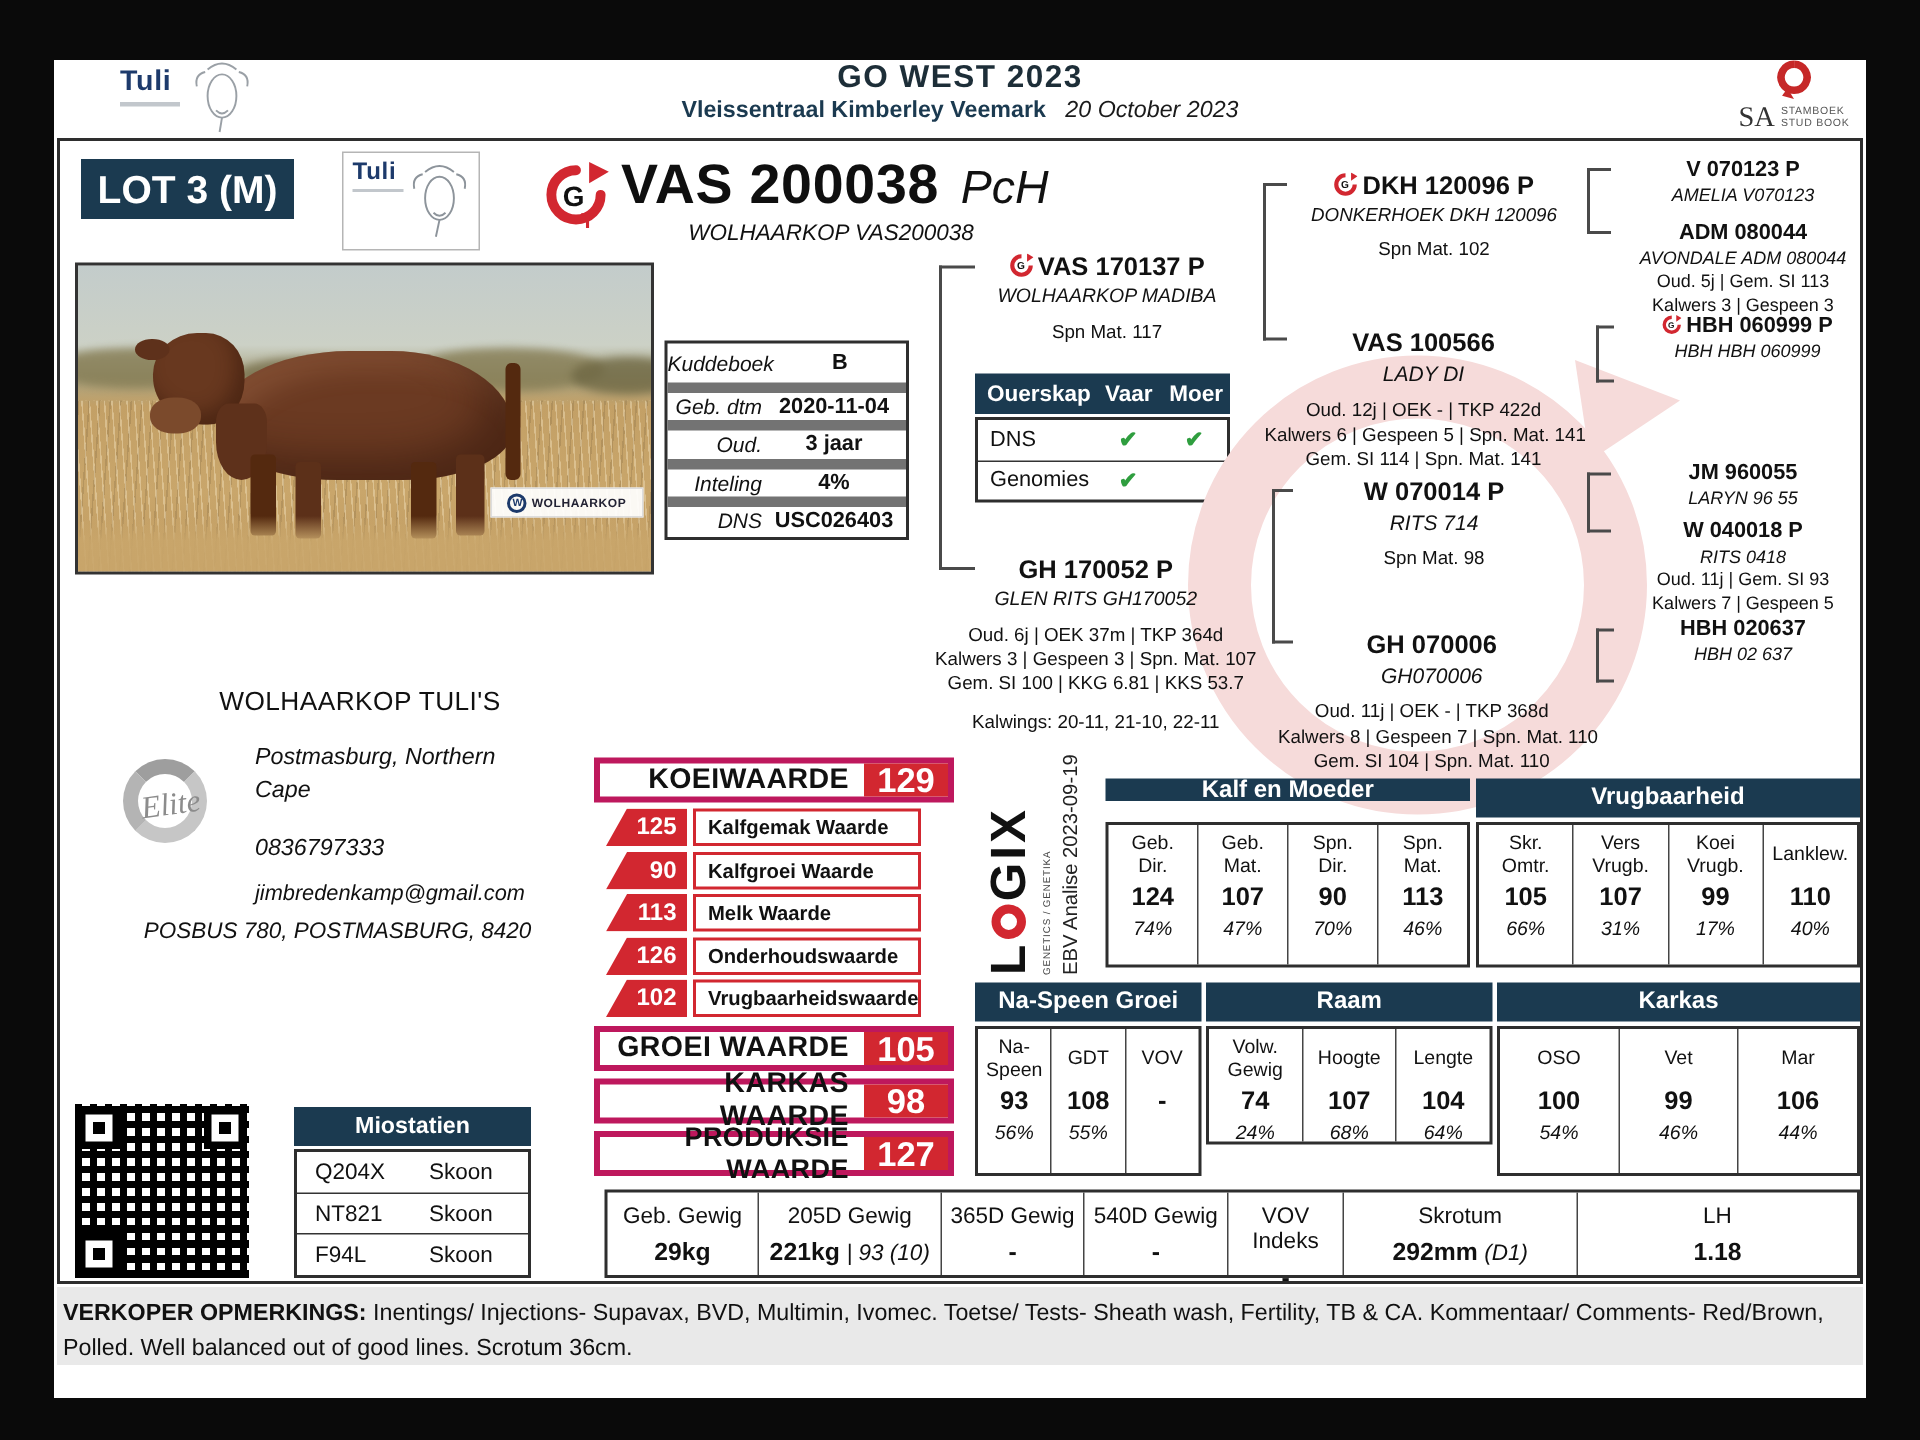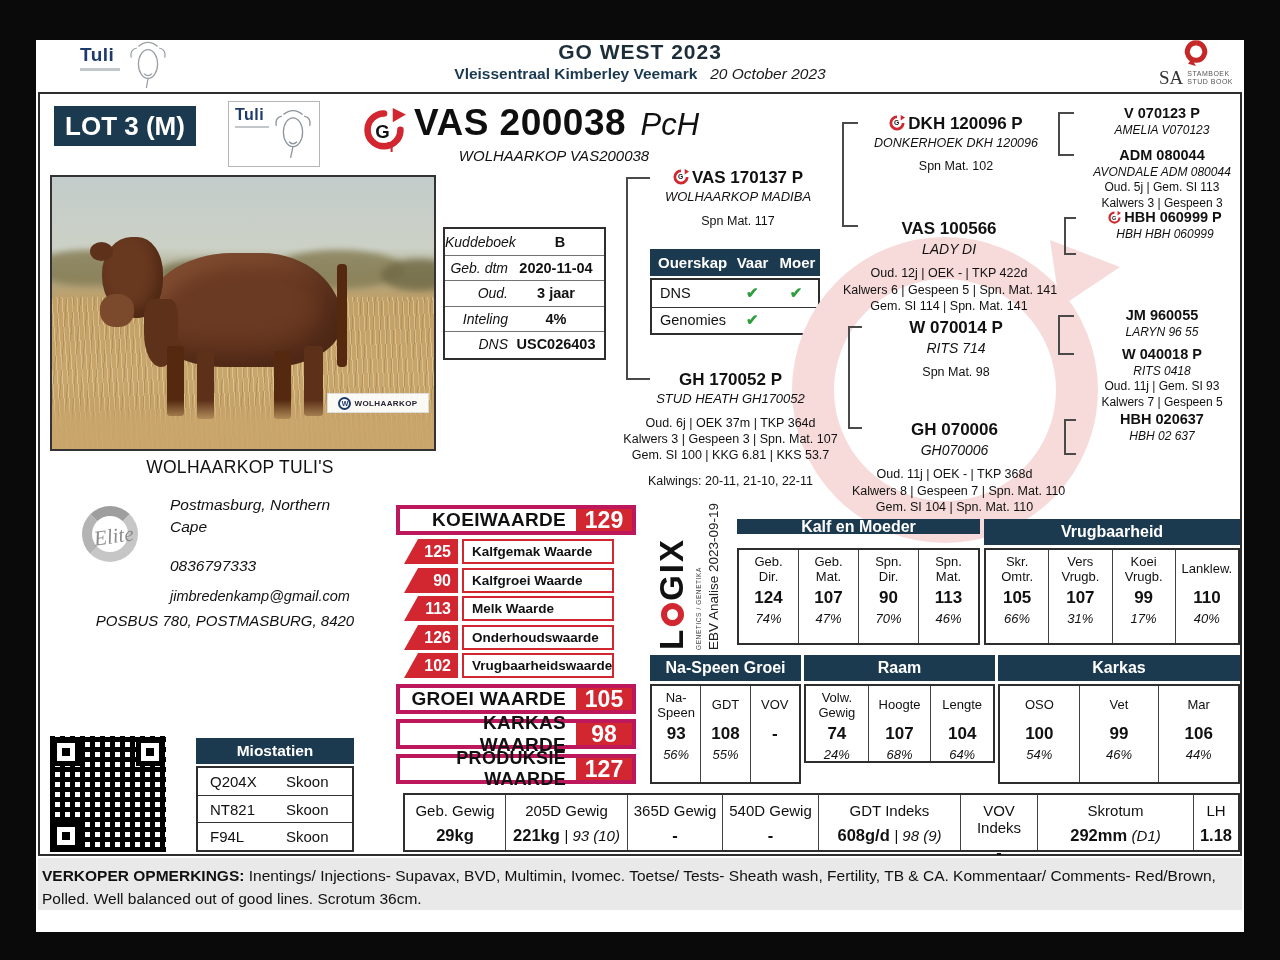--- a/index.html
+++ b/index.html
@@ -3,21 +3,21 @@
 <meta charset="utf-8">
 <style>
   *{box-sizing:border-box;margin:0;padding:0}
   html,body{width:1280px;height:960px;overflow:hidden}
   body{position:relative;background:#0a0a0a;font-family:"Liberation Sans",sans-serif;color:#111}
   .abs{position:absolute}
   .page{position:absolute;left:36px;top:40px;width:1208px;height:892px;background:#fff}
   .navybar{background:#1b3a50;color:#fff;font-weight:bold;display:flex;align-items:center;justify-content:center}
   .box{border:2px solid #2e2e2e;background:#fff}
   
-  .drow{display:flex;align-items:center;height:25.5px;border-top:1px solid #737373}
+  .drow{display:flex;align-items:center;height:25.5px;border-top:7px solid #737373}
   .drow:first-child{border-top:none}
   .dlab{font-style:italic;font-size:14px;flex:1;text-align:right}
   .dval{font-weight:bold;font-size:14.5px;width:96px;text-align:center}
   
   .orow{display:flex;align-items:center;height:26.5px;border-top:1px solid #333}
   .orow:first-child{border-top:none}
   .olab{font-size:14.5px;padding-left:8px;flex:1.6}
   .ochk{flex:1;text-align:center;color:#2f9e3f;font-weight:bold;font-size:15px}
   .ohead{display:flex;align-items:center;font-size:15px}
   .ohead .h1{flex:1.6;text-align:left;padding-left:8px}
@@ -63,21 +63,21 @@
   .miorow:first-child{border-top:none}
   .mio-gene{width:72px;padding-left:12px}
   .mio-status{flex:1;padding-left:16px}
   
   .qr{position:absolute;left:50px;top:736px;width:116px;height:116px;background:
       repeating-linear-gradient(0deg,#000 0 5px,transparent 5px 10px),
       repeating-linear-gradient(90deg,#000 0 5px,#fff 5px 10px)}
   .qf{position:absolute;width:28px;height:28px;border:5px solid #000;background:#fff}
   .qf>div{position:absolute;left:5px;top:5px;width:8px;height:8px;background:#000}
   
-  .photo{position:absolute;left:50px;top:175px;width:386px;height:276px;border:2px solid #333;overflow:hidden;
+  .photo{position:absolute;left:50px;top:175px;width:386px;height:208px;border:2px solid #333;overflow:hidden;
          background:linear-gradient(180deg,#c3cccb 0%,#ccd1c6 26%,#aaa584 36%,#c3a066 46%,#c9a66b 74%,#bf9a60 100%)}
   .bush{position:absolute;border-radius:50%;background:#857c54;filter:blur(3px);opacity:.8}
   .grasslines{position:absolute;left:0;top:44%;width:100%;height:56%;
       background:repeating-linear-gradient(86deg,rgba(255,244,214,.35) 0 1px,transparent 1px 5px),
                  repeating-linear-gradient(94deg,rgba(90,70,40,.18) 0 1px,transparent 1px 7px)}
   .bullpart{position:absolute;background:#6b3a22}
   .wmark{position:absolute;right:5px;bottom:36px;width:102px;height:20px;background:rgba(255,255,255,.93);
          display:flex;align-items:center;justify-content:center;gap:3px;border:1px solid #ddd}
   .wcirc{display:inline-flex;width:13px;height:13px;border:2px solid #1d3a6b;border-radius:50%;
          align-items:center;justify-content:center;font-size:7px;font-weight:bold;color:#1d3a6b}
@@ -274,21 +274,21 @@
 <div class="pn" style="left:852px;top:419px;width:205px">
   <div class="pid">GH 070006</div>
   <div class="pname" style="font-size:14px">GH070006</div>
   <div class="pstat gap">Oud. 11j | OEK - | TKP 368d</div>
   <div class="pstat">Kalwers 8 | Gespeen 7 | Spn. Mat. 110</div>
   <div class="pstat">Gem. SI 104 | Spn. Mat. 110</div>
 </div>
 
 <div class="pn" style="left:608px;top:369px;width:245px">
   <div class="pid">GH 170052 P</div>
-  <div class="pname">STUD HEATH GH170052</div>
+  <div class="pname">GLEN RITS GH170052</div>
   <div class="pstat gap">Oud. 6j | OEK 37m | TKP 364d</div>
   <div class="pstat">Kalwers 3 | Gespeen 3 | Spn. Mat. 107</div>
   <div class="pstat">Gem. SI 100 | KKG 6.81 | KKS 53.7</div>
   <div class="pstat" style="margin-top:9px">Kalwings: 20-11, 21-10, 22-11</div>
 </div>
 
 <div class="pn sm" style="left:1082px;top:104px;width:160px">
   <div class="pid">V 070123 P</div>
   <div class="pname">AMELIA V070123</div>
 </div>
@@ -513,24 +513,20 @@
       <div class="mvline"><span class="mv">221kg</span> <span class="mx">| 93 (10)</span></div>
     </div>
   <div class="mcell" style="flex:0 0 95px">
       <div class="mh">365D Gewig</div>
       <div class="mvline"><span class="mv">-</span></div>
     </div>
   <div class="mcell" style="flex:0 0 96px">
       <div class="mh">540D Gewig</div>
       <div class="mvline"><span class="mv">-</span></div>
     </div>
-  <div class="mcell" style="flex:0 0 142px">
-      <div class="mh">GDT Indeks</div>
-      <div class="mvline"><span class="mv">608g/d</span> <span class="mx">| 98 (9)</span></div>
-    </div>
   <div class="mcell" style="flex:0 0 77px">
       <div class="mh">VOV Indeks</div>
       <div class="mvline"><span class="mv">-</span></div>
     </div>
   <div class="mcell" style="flex:0 0 156px">
       <div class="mh">Skrotum</div>
       <div class="mvline"><span class="mv">292mm</span> <span class="mx">(D1)</span></div>
     </div>
   <div class="mcell" style="flex:1">
       <div class="mh">LH</div>

